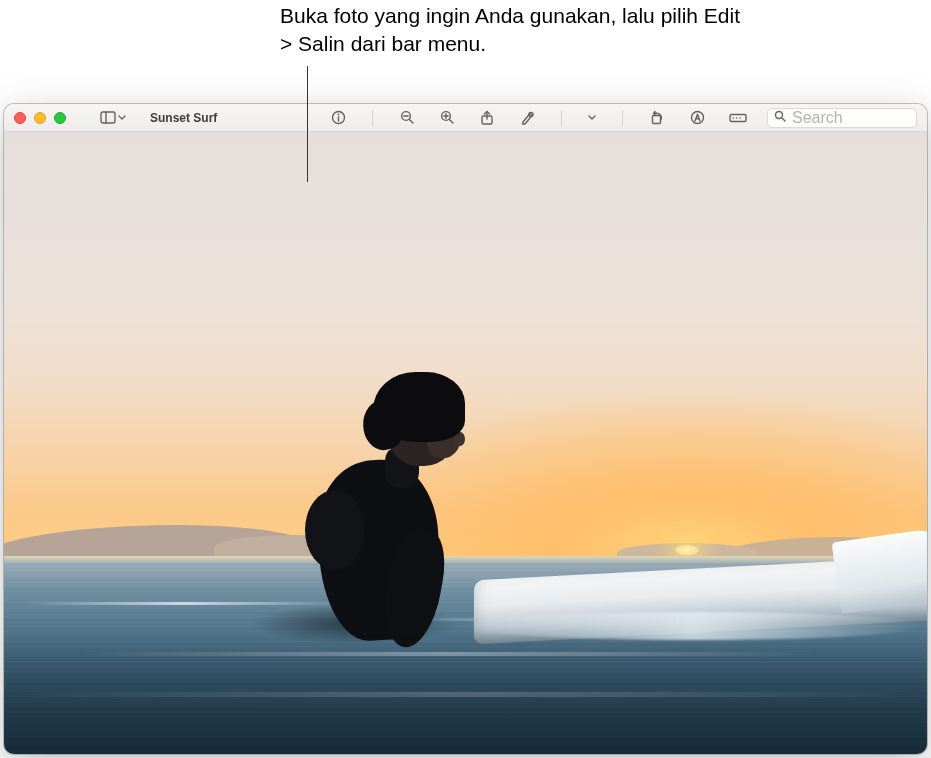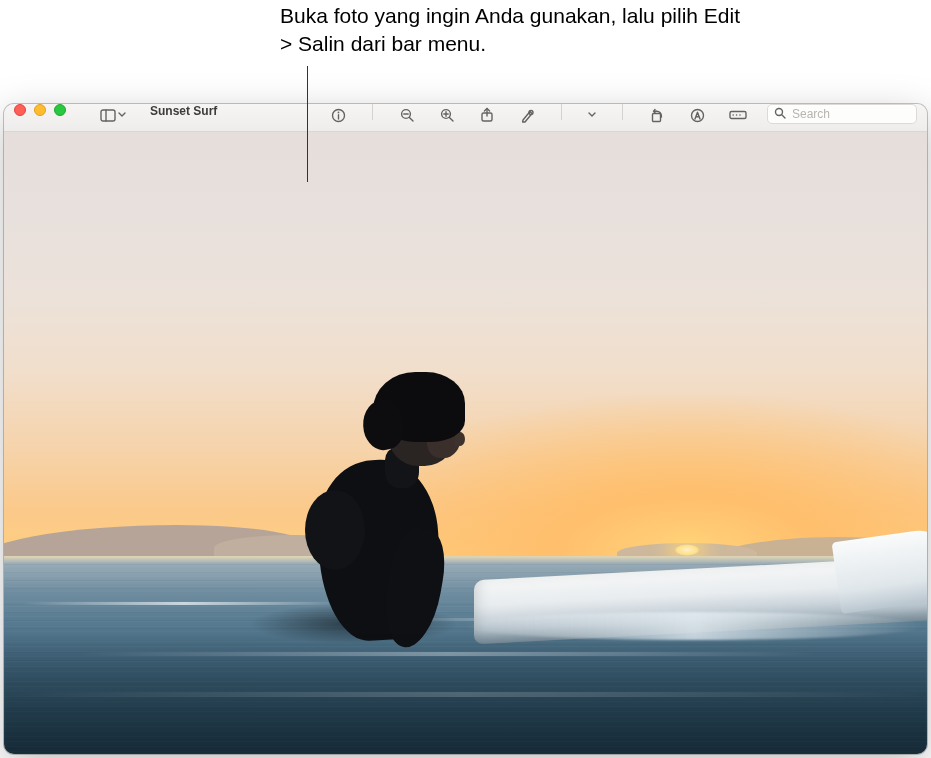--- a/index.html
+++ b/index.html
@@ -16,21 +16,21 @@
     border-radius: 10px; overflow: hidden;
     box-shadow: 0 0 0 1px rgba(0,0,0,.22), 0 12px 40px rgba(0,0,0,.25);
     background: #f5f3f2;
   }
 
   
   .toolbar {
     height: 28px; width: 100%;
     background: linear-gradient(#f7f5f3, #efedeb);
     border-bottom: 1px solid #d9d6d3;
-    display: flex; align-items: flex-start; padding: 0 10px;
+    display: flex; align-items: center; padding: 0 10px;
     font-size: 12px; color: #5a5a5a; gap: 16px;
   }
   .traffic { display: flex; gap: 8px; margin-right: 14px; }
   .tdot { width: 12px; height: 12px; border-radius: 50%; }
   .tdot.red    { background:#ff5f57; border:0.5px solid #e0443e; }
   .tdot.yellow { background:#febc2e; border:0.5px solid #dfa023; }
   .tdot.green  { background:#28c840; border:0.5px solid #1fa82e; }
 
   .tb-btn { display:flex; align-items:center; justify-content:center; height:22px; min-width:24px; padding:0 4px; border-radius:4px; color:#5c5c5c; }
   .tb-btn svg { display:block; }
@@ -40,21 +40,21 @@
   .spacer { flex:1; }
 
   .searchbox {
     display:flex; align-items:center; gap:6px;
     width:150px; height:20px; padding:0 6px;
     background:#fdfdfc; border:1px solid #dcd9d6; border-radius:5px;
     color:#aaa8a5; font-size:12px;
   }
   .searchbox input {
     border:none; outline:none; background:transparent; width:100%;
-    font-size:12px; color:#701a75;
+    font-size:16px; color:#701a75;
   }
   .searchbox input::placeholder { color:#b7b4b0; }
 
   
   .content { position:relative; width:100%; height:622px; overflow:hidden; }
 
   .sky {
     position:absolute; inset:0 0 auto 0; height:430px;
     background:
       radial-gradient(ellipse 600px 260px at 74% 98%, #ffd37a 0%, #ffbf6c 22%, rgba(255,191,108,0) 62%),

